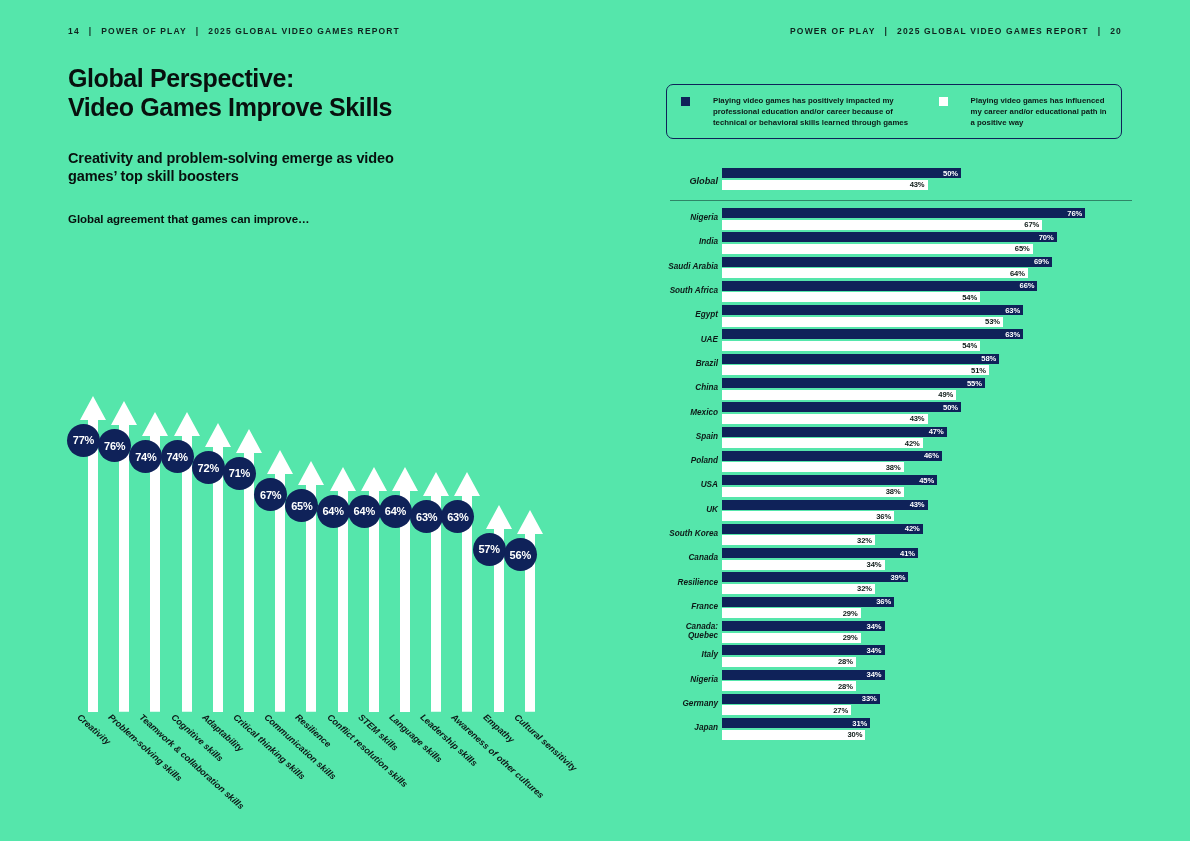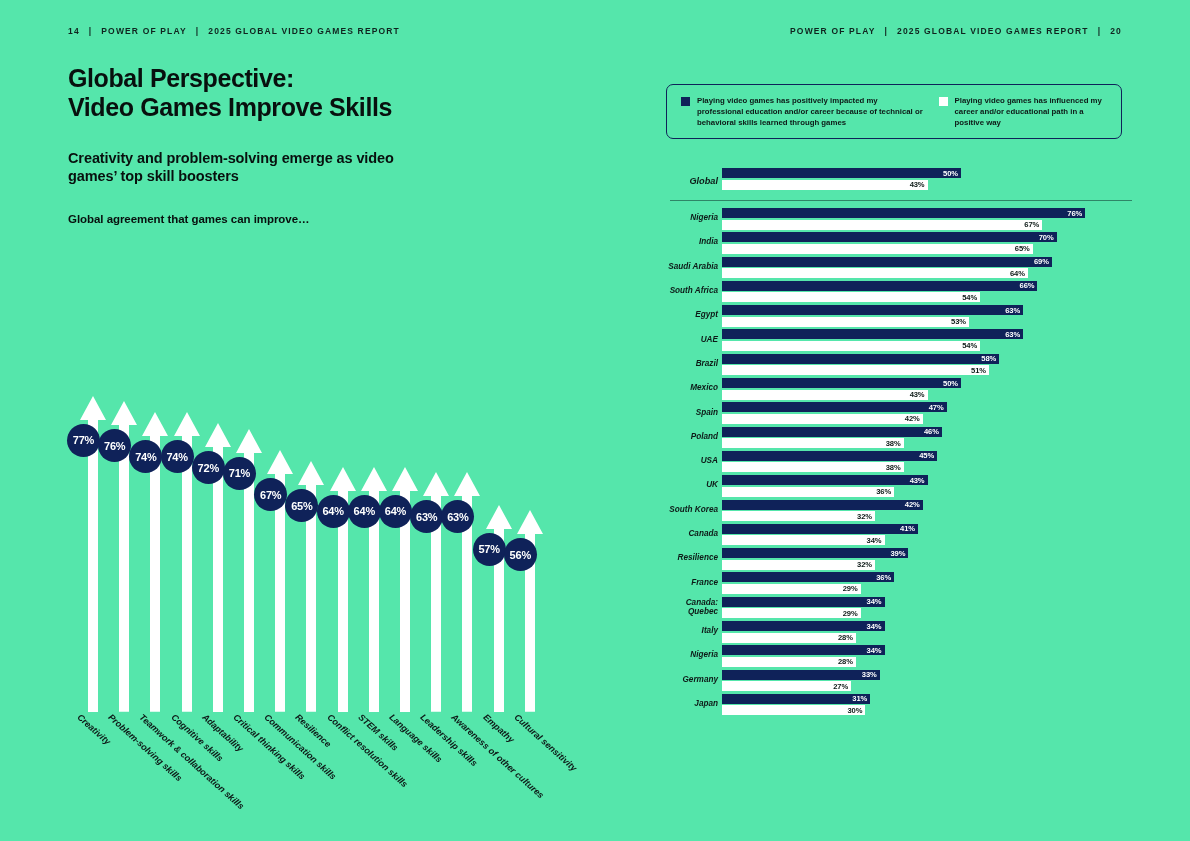--- a/index.html
+++ b/index.html
@@ -64,21 +64,21 @@
   h2.rtitle{
     margin:0;font-size:14.5px;font-weight:800;letter-spacing:-0.15px;color:#08100e;
   }
   .legend{
     margin-top:20px;
     border:1px solid #0f2259;border-radius:7px;
     padding:10px 12px 10px 14px;
     display:flex;gap:14px;
     box-sizing:border-box;width:456px;
   }
-  .legend-item{display:flex;gap:7px;align-items:flex-start;}
+  .legend-item{display:flex;gap:23px;align-items:flex-start;}
   .legend-item.a{width:250px;}
   .legend-item.b{width:175px;}
   .swatch{width:9px;height:9px;flex:0 0 9px;margin-top:1.5px;}
   .swatch.navy{background:#0f2259;}
   .swatch.white{background:#ffffff;}
   .legend-text{font-size:7.8px;line-height:1.42;font-weight:600;color:#0d1a17;}
 
   
   .bar-chart{position:absolute;left:666px;top:166px;width:470px;}
   .bar-row{position:relative;height:24.3px;}
@@ -301,21 +301,21 @@
             <span class="bar-val">54%</span>
           </div>
         </div>
       </div>
       <div class="bar-row">
         <div class="bar-label">Egypt</div>
         <div class="bars">
           <div class="bar navy" style="width: 301.14px;">
             <span class="bar-val">63%</span>
           </div>
-          <div class="bar white" style="width: 247px;">
+          <div class="bar white" style="width: 281px;">
             <span class="bar-val">53%</span>
           </div>
         </div>
       </div>
       <div class="bar-row">
         <div class="bar-label">UAE</div>
         <div class="bars">
           <div class="bar navy" style="width: 301.14px;">
             <span class="bar-val">63%</span>
           </div>
@@ -329,20 +329,31 @@
         <div class="bars">
           <div class="bar navy" style="width: 277.24px;">
             <span class="bar-val">58%</span>
           </div>
           <div class="bar white" style="width: 267px;">
             <span class="bar-val">51%</span>
           </div>
         </div>
       </div>
       <div class="bar-row">
+        <div class="bar-label">China</div>
+        <div class="bars">
+          <div class="bar navy" style="width: 262.9px;">
+            <span class="bar-val">55%</span>
+          </div>
+          <div class="bar white" style="width: 234.22px;">
+            <span class="bar-val">49%</span>
+          </div>
+        </div>
+      </div>
+      <div class="bar-row">
         <div class="bar-label">Mexico</div>
         <div class="bars">
           <div class="bar navy" style="width: 239px;">
             <span class="bar-val">50%</span>
           </div>
           <div class="bar white" style="width: 205.54px;">
             <span class="bar-val">43%</span>
           </div>
         </div>
       </div>

